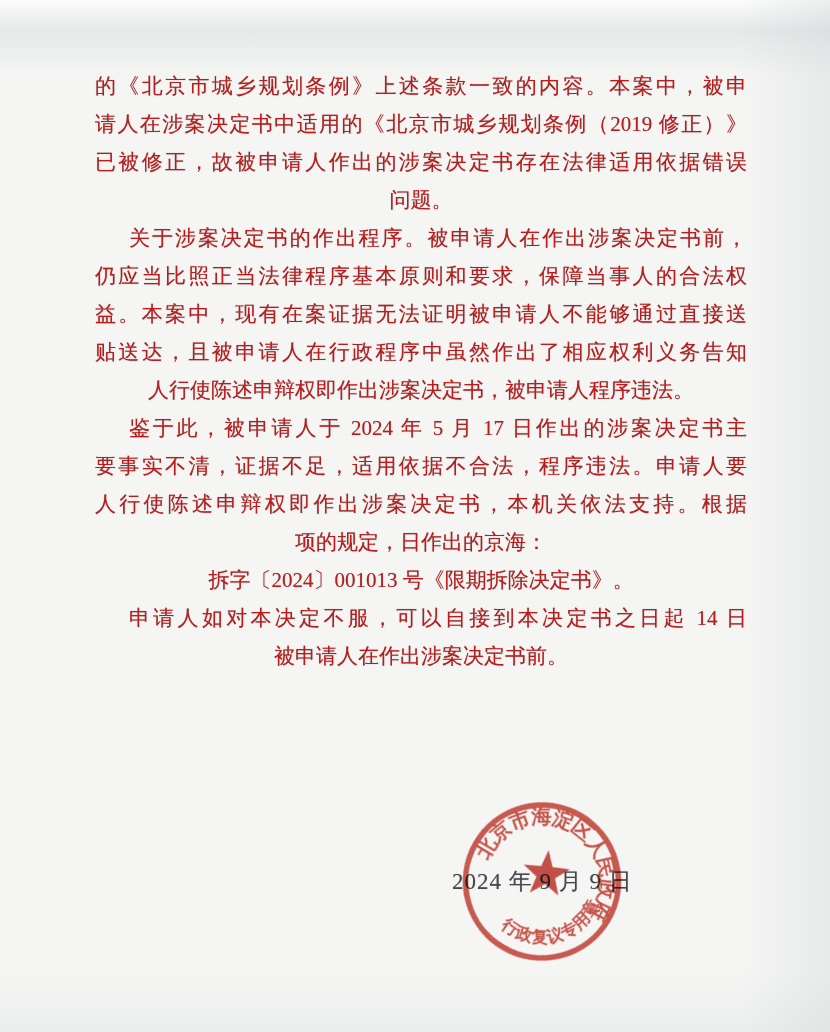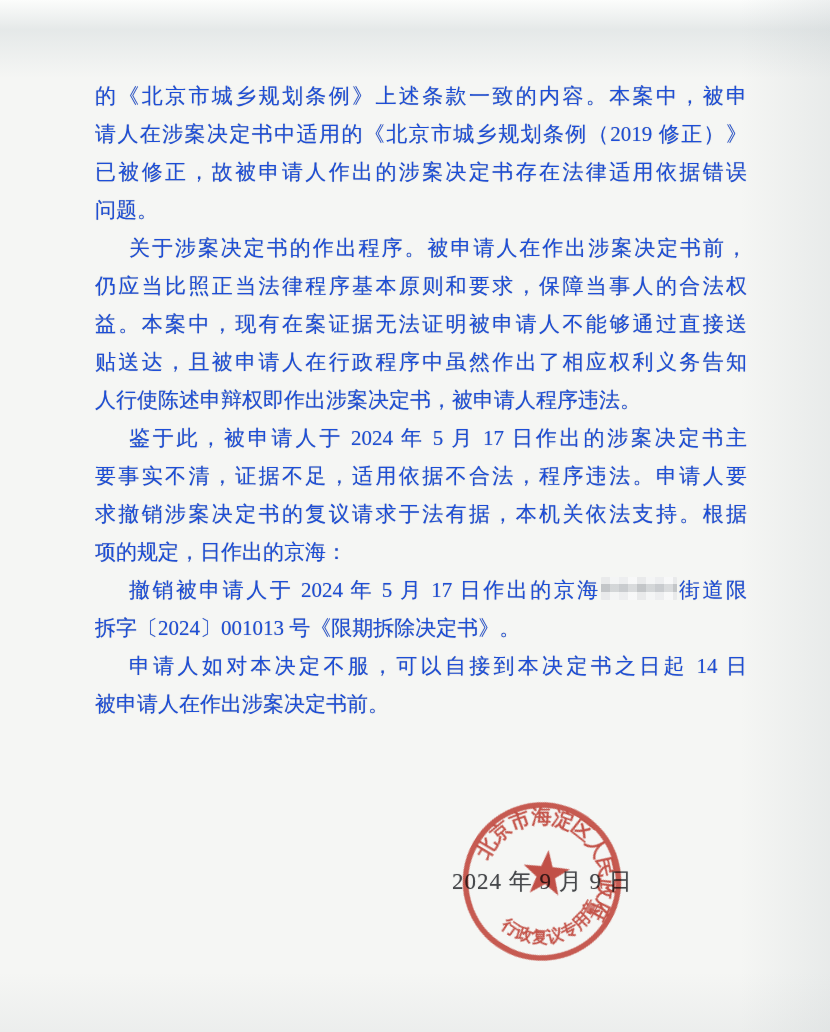--- a/index.html
+++ b/index.html
@@ -9,25 +9,25 @@
     font-family:"Liberation Serif","DejaVu Serif",serif;
   }
   .shade{position:absolute;pointer-events:none;}
   .shade-top{left:0;top:0;width:830px;height:78px;
     background:linear-gradient(180deg, rgba(252,253,252,0.95) 0%, rgba(203,211,214,0.38) 38%, rgba(240,241,240,0) 100%);}
   .shade-right{right:0;top:0;width:90px;height:1032px;
     background:linear-gradient(90deg, rgba(0,0,0,0) 0%, rgba(186,194,198,0.22) 100%);}
   .shade-bottom{left:0;bottom:0;width:830px;height:60px;
     background:linear-gradient(0deg, rgba(204,209,211,0.22) 0%, rgba(0,0,0,0) 100%);}
   .textblock{
-    position:absolute;left:95px;top:77px;width:652px;
-    color:#1d4ed8;font-size:21px;
+    position:absolute;left:95px;top:67px;width:652px;
+    color:#b91c1c;font-size:21px;
     text-shadow:0 0 1px rgba(63,65,68,0.45);
   }
-  .ln{height:38px;line-height:38px;overflow:hidden;}
+  .ln{height:38px;line-height:38px;overflow:hidden;text-align:center;}
   .jf{text-align:justify;text-align-last:justify;text-justify:inter-character;}
   .ind{padding-left:34px;}
   .redaction{
     display:inline-block;width:76px;height:23px;vertical-align:-3px;border-radius:1px;
     background-image:
       repeating-linear-gradient(0deg, rgba(255,255,255,0.5) 0 8px, rgba(148,153,157,0.25) 8px 16px),
       repeating-linear-gradient(90deg, #d3d5d7 0 9px, #e9ebec 9px 18px, #dbdde0 18px 27px, #f0f1f2 27px 36px);
   }
   .date{
     position:absolute;left:452px;top:866px;
@@ -54,25 +54,22 @@
     <div class="ln jf">请人在涉案决定书中适用的《北京市城乡规划条例（2019 修正）》</div>
     <div class="ln jf">已被修正，故被申请人作出的涉案决定书存在法律适用依据错误</div>
     <div class="ln">问题。</div>
     <div class="ln jf ind">关于涉案决定书的作出程序。被申请人在作出涉案决定书前，</div>
     <div class="ln jf">仍应当比照正当法律程序基本原则和要求，保障当事人的合法权</div>
     <div class="ln jf">益。本案中，现有在案证据无法证明被申请人不能够通过直接送</div>
     <div class="ln jf">贴送达，且被申请人在行政程序中虽然作出了相应权利义务告知</div>
     <div class="ln">人行使陈述申辩权即作出涉案决定书，被申请人程序违法。</div>
     <div class="ln jf ind">鉴于此，被申请人于 2024 年 5 月 17 日作出的涉案决定书主</div>
     <div class="ln jf">要事实不清，证据不足，适用依据不合法，程序违法。申请人要</div>
-    <div class="ln jf">求撤销涉案决定书的复议请求于法有据，本机关依法支持。根据</div>
+    <div class="ln jf">人行使陈述申辩权即作出涉案决定书，本机关依法支持。根据</div>
     <div class="ln">项的规定，日作出的京海：</div>
-    <div class="ln jf ind">
-      <span>撤销被申请人于 2024 年 5 月 17 日作出的京海</span><span class="redaction"></span><span>街道限</span>
-    </div>
     <div class="ln">拆字〔2024〕001013 号《限期拆除决定书》。</div>
     <div class="ln jf ind">申请人如对本决定不服，可以自接到本决定书之日起 14 日</div>
     <div class="ln">被申请人在作出涉案决定书前。</div>
   </div>
 
   <div class="date">2024 年 9 月 9 日</div>
 
   <svg class="seal" viewBox="0 0 160 160" xmlns="http://www.w3.org/2000/svg">
     <defs>
       <path id="ringPath" d="M 23.7 88.9 A 57 57 0 1 1 136.3 88.9" fill="none"></path>

